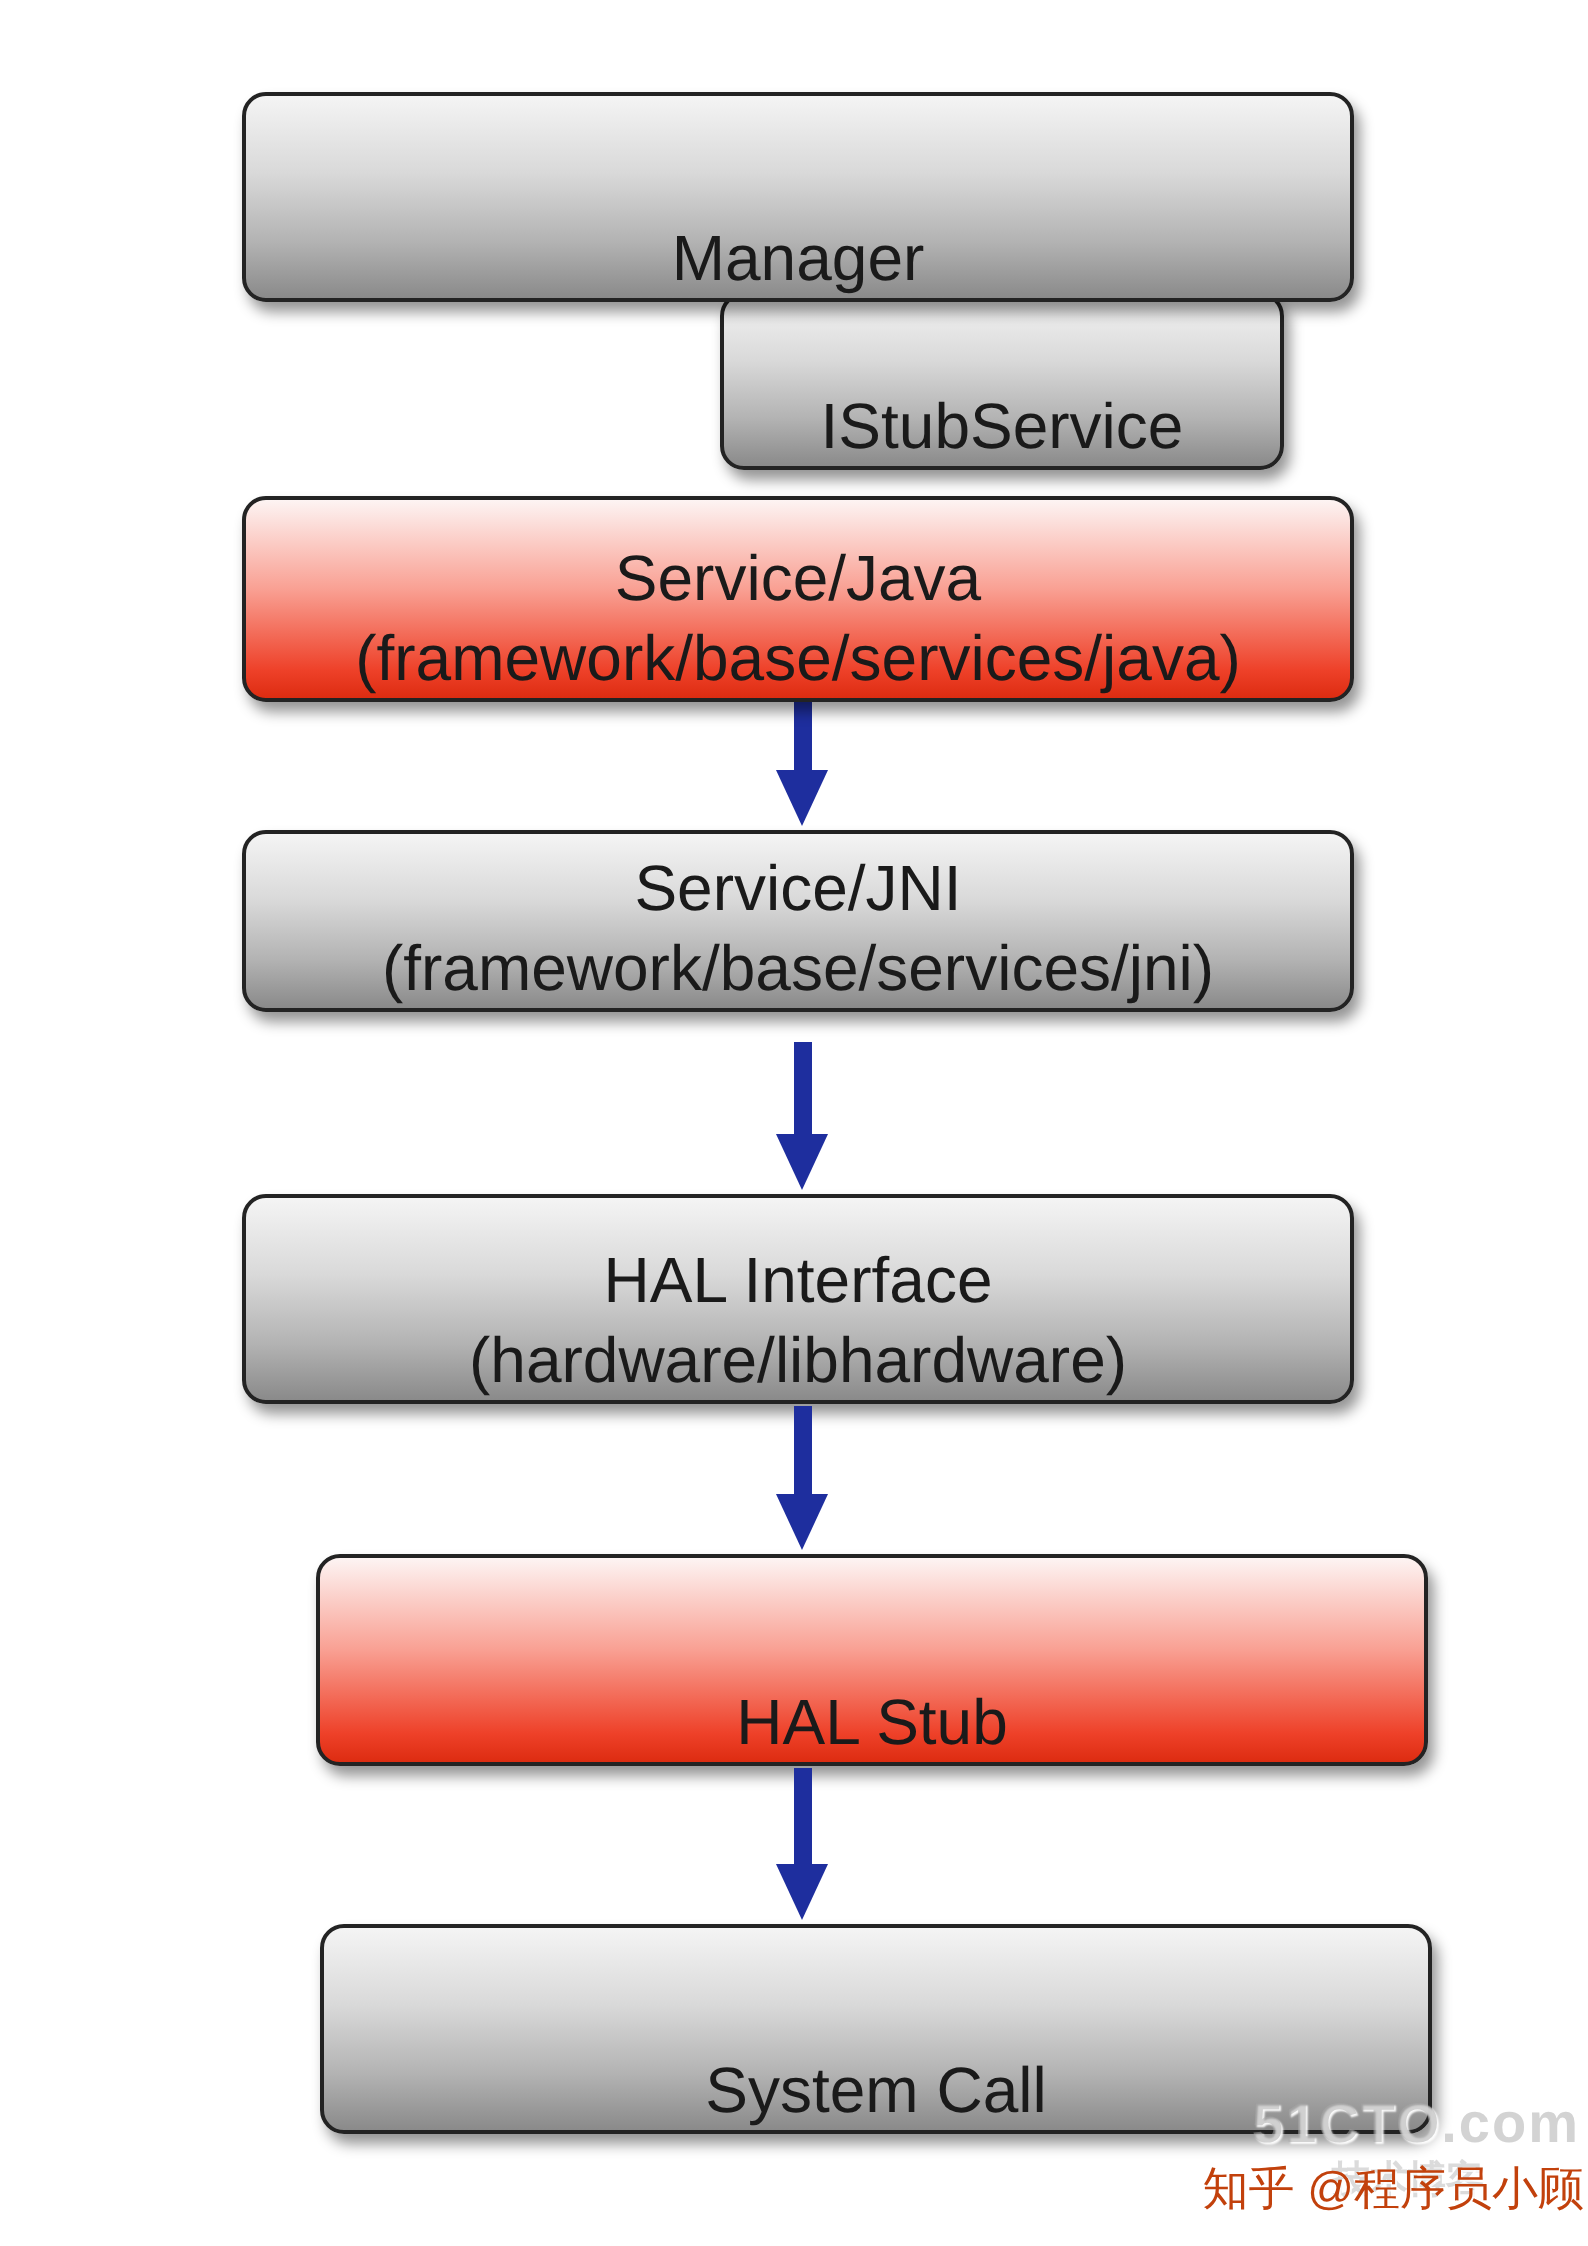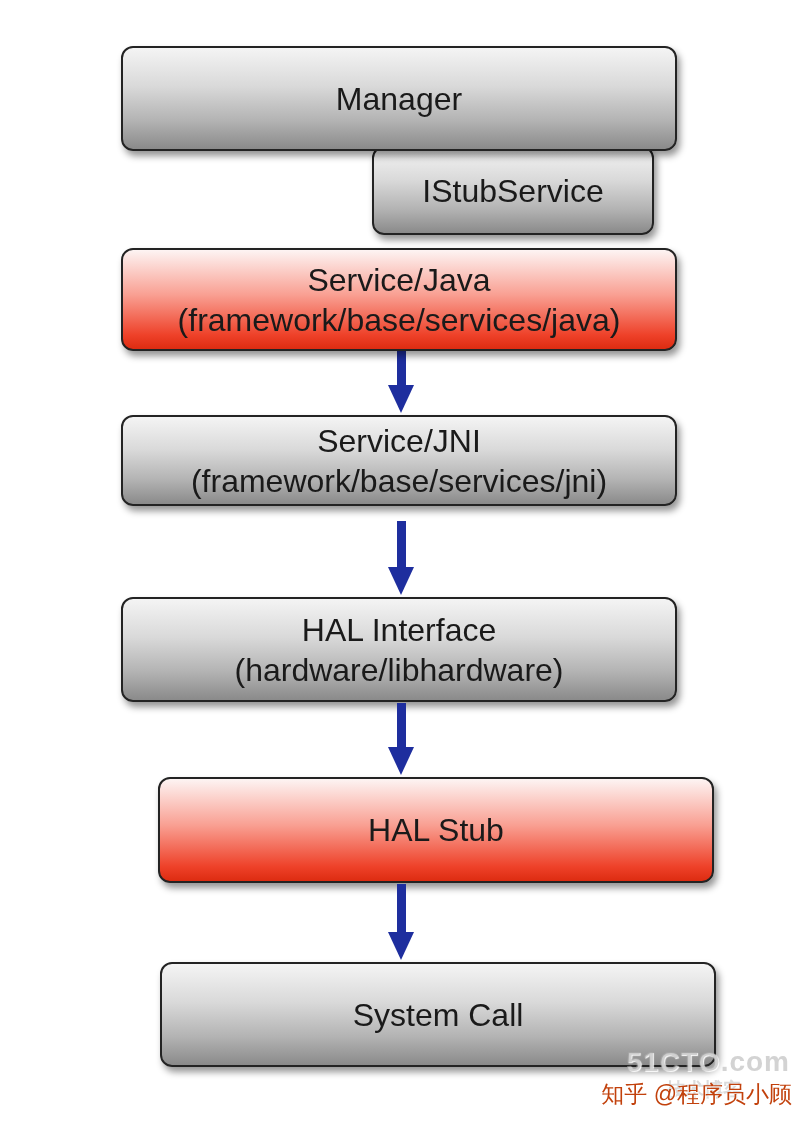--- a/index.html
+++ b/index.html
@@ -19,21 +19,21 @@
     position: absolute;
     left: 121px;
     width: 556px;
     box-sizing: border-box;
     border: 2px solid #232323;
     border-radius: 12px;
     box-shadow: 3px 5px 7px rgba(0,0,0,0.42);
     display: flex;
     flex-direction: column;
     align-items: center;
-    justify-content: center;
+    justify-content: flex-end;
     text-align: center;
     color: #1a1a1a;
     font-size: 32px;
     line-height: 40px;
   }
   .node--gray {
     background: linear-gradient(180deg, #f4f4f4 0%, #d9d9d9 38%, #b3b3b3 72%, #8a8a8a 100%);
   }
   .node--red {
     background: linear-gradient(180deg, #fdf4f3 0%, #f9a093 45%, #ee4129 86%, #dd2c11 100%);
@@ -97,21 +97,21 @@
 </style>
 </head>
 <body>
 
 <div class="canvas">
 
   <div class="node node--gray" style="top:46px; height:105px; z-index:3;">
     <div class="node__label">Manager</div>
   </div>
 
-  <div class="node node--gray" style="top:146px; left:372px; width:282px; height:89px; z-index:2;">
+  <div class="node node--gray" style="top:146px; left:360px; width:282px; height:89px; z-index:2;">
     <div class="node__label">IStubService</div>
   </div>
 
   <div class="node node--red" style="top:248px; height:103px; z-index:1;">
     <div class="node__label">Service/Java</div>
     <div class="node__sublabel">(framework/base/services/java)</div>
   </div>
 
   <div class="arrow" style="top:337px; height:76px;">
     <div class="arrow__shaft"></div>

